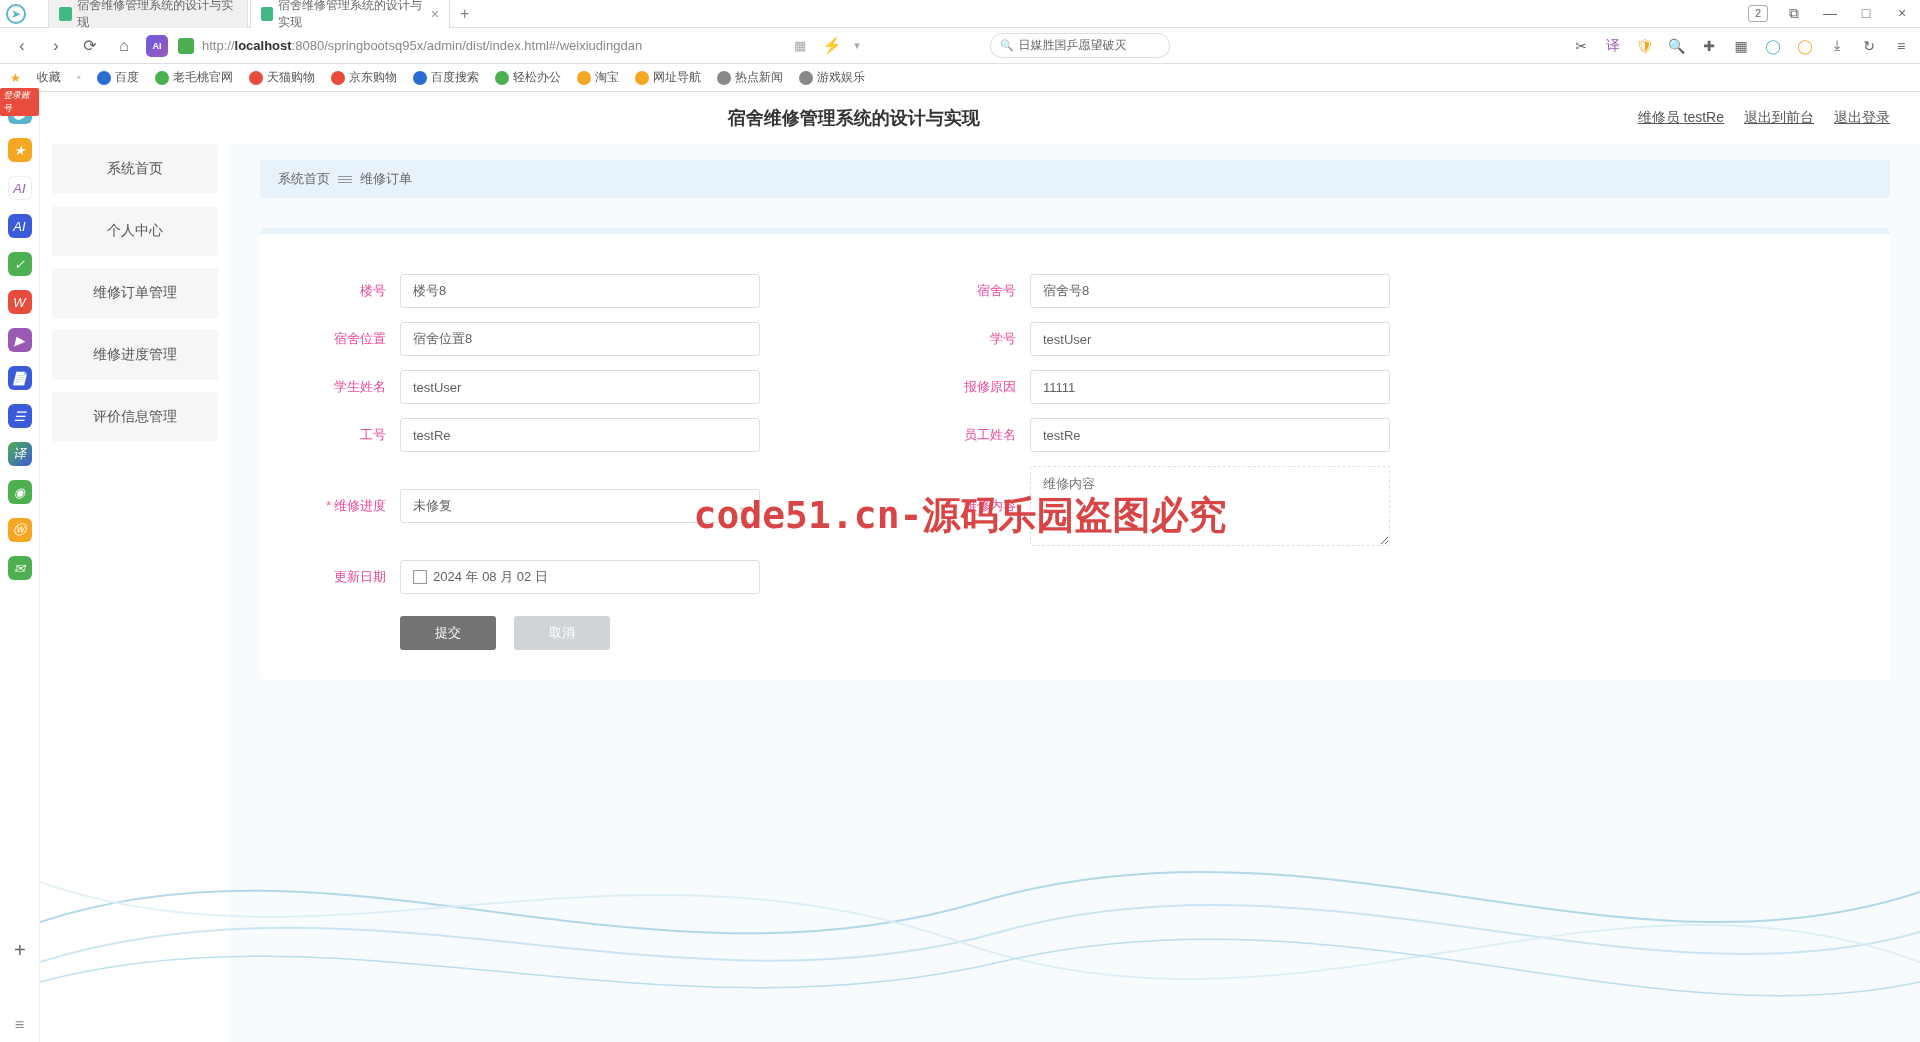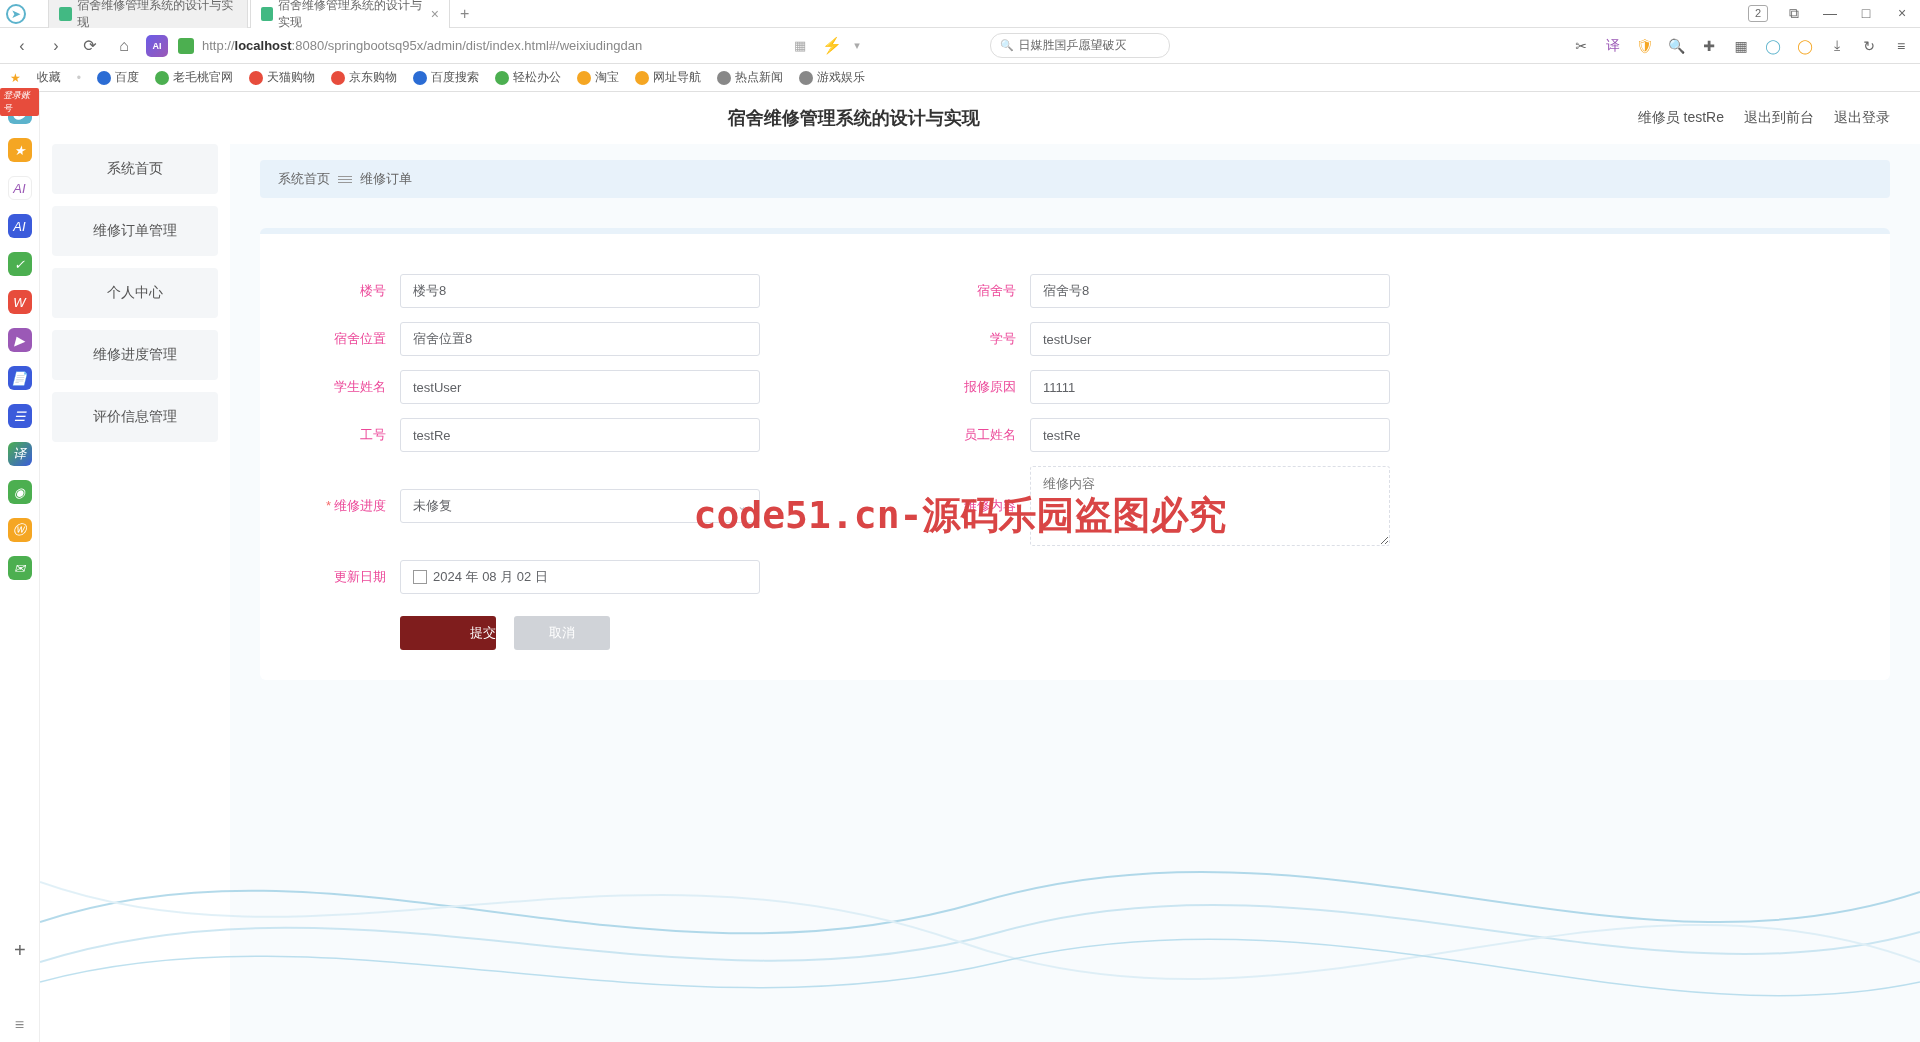--- a/index.html
+++ b/index.html
@@ -37,21 +37,21 @@
 
 
 .left-strip { position: absolute; left: 0; top: 92px; width: 40px; bottom: 0; background: #fff; border-right: 1px solid #eee; display: flex; flex-direction: column; align-items: center; padding-top: 8px; gap: 14px; font-style: italic; }
 .left-strip .sico { width: 24px; height: 24px; border-radius: 6px; display: flex; align-items: center; justify-content: center; font-size: 13px; color: #fff; }
 .left-strip .add-btn { margin-top: auto; margin-bottom: 40px; color: #666; font-size: 20px; }
 
 
 .app { position: absolute; left: 40px; top: 92px; right: 0; bottom: 0; background: #fff; }
 .app-header { height: 52px; display: flex; align-items: center; padding: 0 30px; background: #fff; }
 .app-title { flex: 1; text-align: center; font-size: 18px; font-weight: bold; color: #333; }
-.app-user { display: flex; gap: 20px; font-size: 14px; color: #555; }
+.app-user { display: flex; gap: 20px; font-size: 14px; color: #555; text-decoration: underline; }
 
 
 .app-body { display: flex; height: calc(100% - 52px); }
 .sidebar { width: 190px; padding: 0 12px; }
 .side-item { background: #f4f6f8; border-radius: 4px; margin-bottom: 12px; padding: 16px 0; text-align: center; font-size: 14px; color: #555; cursor: pointer; }
 
 
 .main { flex: 1; background: #f8fbfd; padding: 16px 30px; }
 .breadcrumb { background: #e8f2fa; padding: 10px 18px; border-radius: 4px; font-size: 13px; color: #666; display: flex; align-items: center; gap: 8px; }
 .breadcrumb .sep { width: 14px; height: 10px; display: inline-flex; flex-direction: column; gap: 2px; justify-content: center; }
@@ -64,21 +64,21 @@
 .form-label.req::before { content: "*"; color: #f56c6c; margin-right: 3px; }
 .form-input { flex: 1; height: 34px; border: 1px solid #dcdfe6; border-radius: 3px; padding: 0 12px; font-size: 13px; color: #606266; background: #fff; }
 .form-select { display: flex; align-items: center; justify-content: space-between; }
 .form-select .chev { color: #c0c4cc; font-size: 12px; }
 .form-textarea { flex: 1; min-height: 80px; border: 1px dashed #dcdfe6; border-radius: 3px; padding: 8px 12px; font-size: 13px; color: #c0c4cc; resize: both; }
 .date-input { display: flex; align-items: center; gap: 6px; }
 .date-ico { width: 14px; height: 14px; border: 1px solid #999; display: inline-block; }
 
 .form-actions { margin-top: 22px; padding-left: 110px; display: flex; gap: 18px; }
 .btn { width: 96px; height: 34px; border: none; border-radius: 3px; font-size: 13px; cursor: pointer; }
-.btn-primary { background: #7f1d1d; color: #fff; text-align: right; }
+.btn-primary { background: #737373; color: #fff; }
 .btn-cancel { background: #d0d3d8; color: #fff; }
 
 .watermark-text { position: absolute; left: 50%; top: 490px; transform: translateX(-50%); font-size: 38px; font-family: monospace; color: #d94545; font-weight: bold; pointer-events: none; white-space: nowrap; z-index: 100; }
 .wave-bg { position: absolute; bottom: 0; left: 40px; right: 0; height: 260px; pointer-events: none; opacity: .5; }
 </style>
 </head>
 <body>
 
 <div class="corner-icon">➤</div>
 <div class="browser-top">
@@ -207,22 +207,22 @@
     <div class="app-user">
       <span><span>维修员</span> <span>testRe</span></span>
       <span>退出到前台</span>
       <span>退出登录</span>
     </div>
   </div>
 
   <div class="app-body">
     <div class="sidebar">
       <div class="side-item">系统首页</div>
+      <div class="side-item">个人中心</div>
       <div class="side-item">维修订单管理</div>
-      <div class="side-item">个人中心</div>
       <div class="side-item">维修进度管理</div>
       <div class="side-item">评价信息管理</div>
     </div>
 
     <div class="main">
       <div class="breadcrumb">
         <span>系统首页</span>
         <span class="sep">
             <span></span>
             <span></span>

